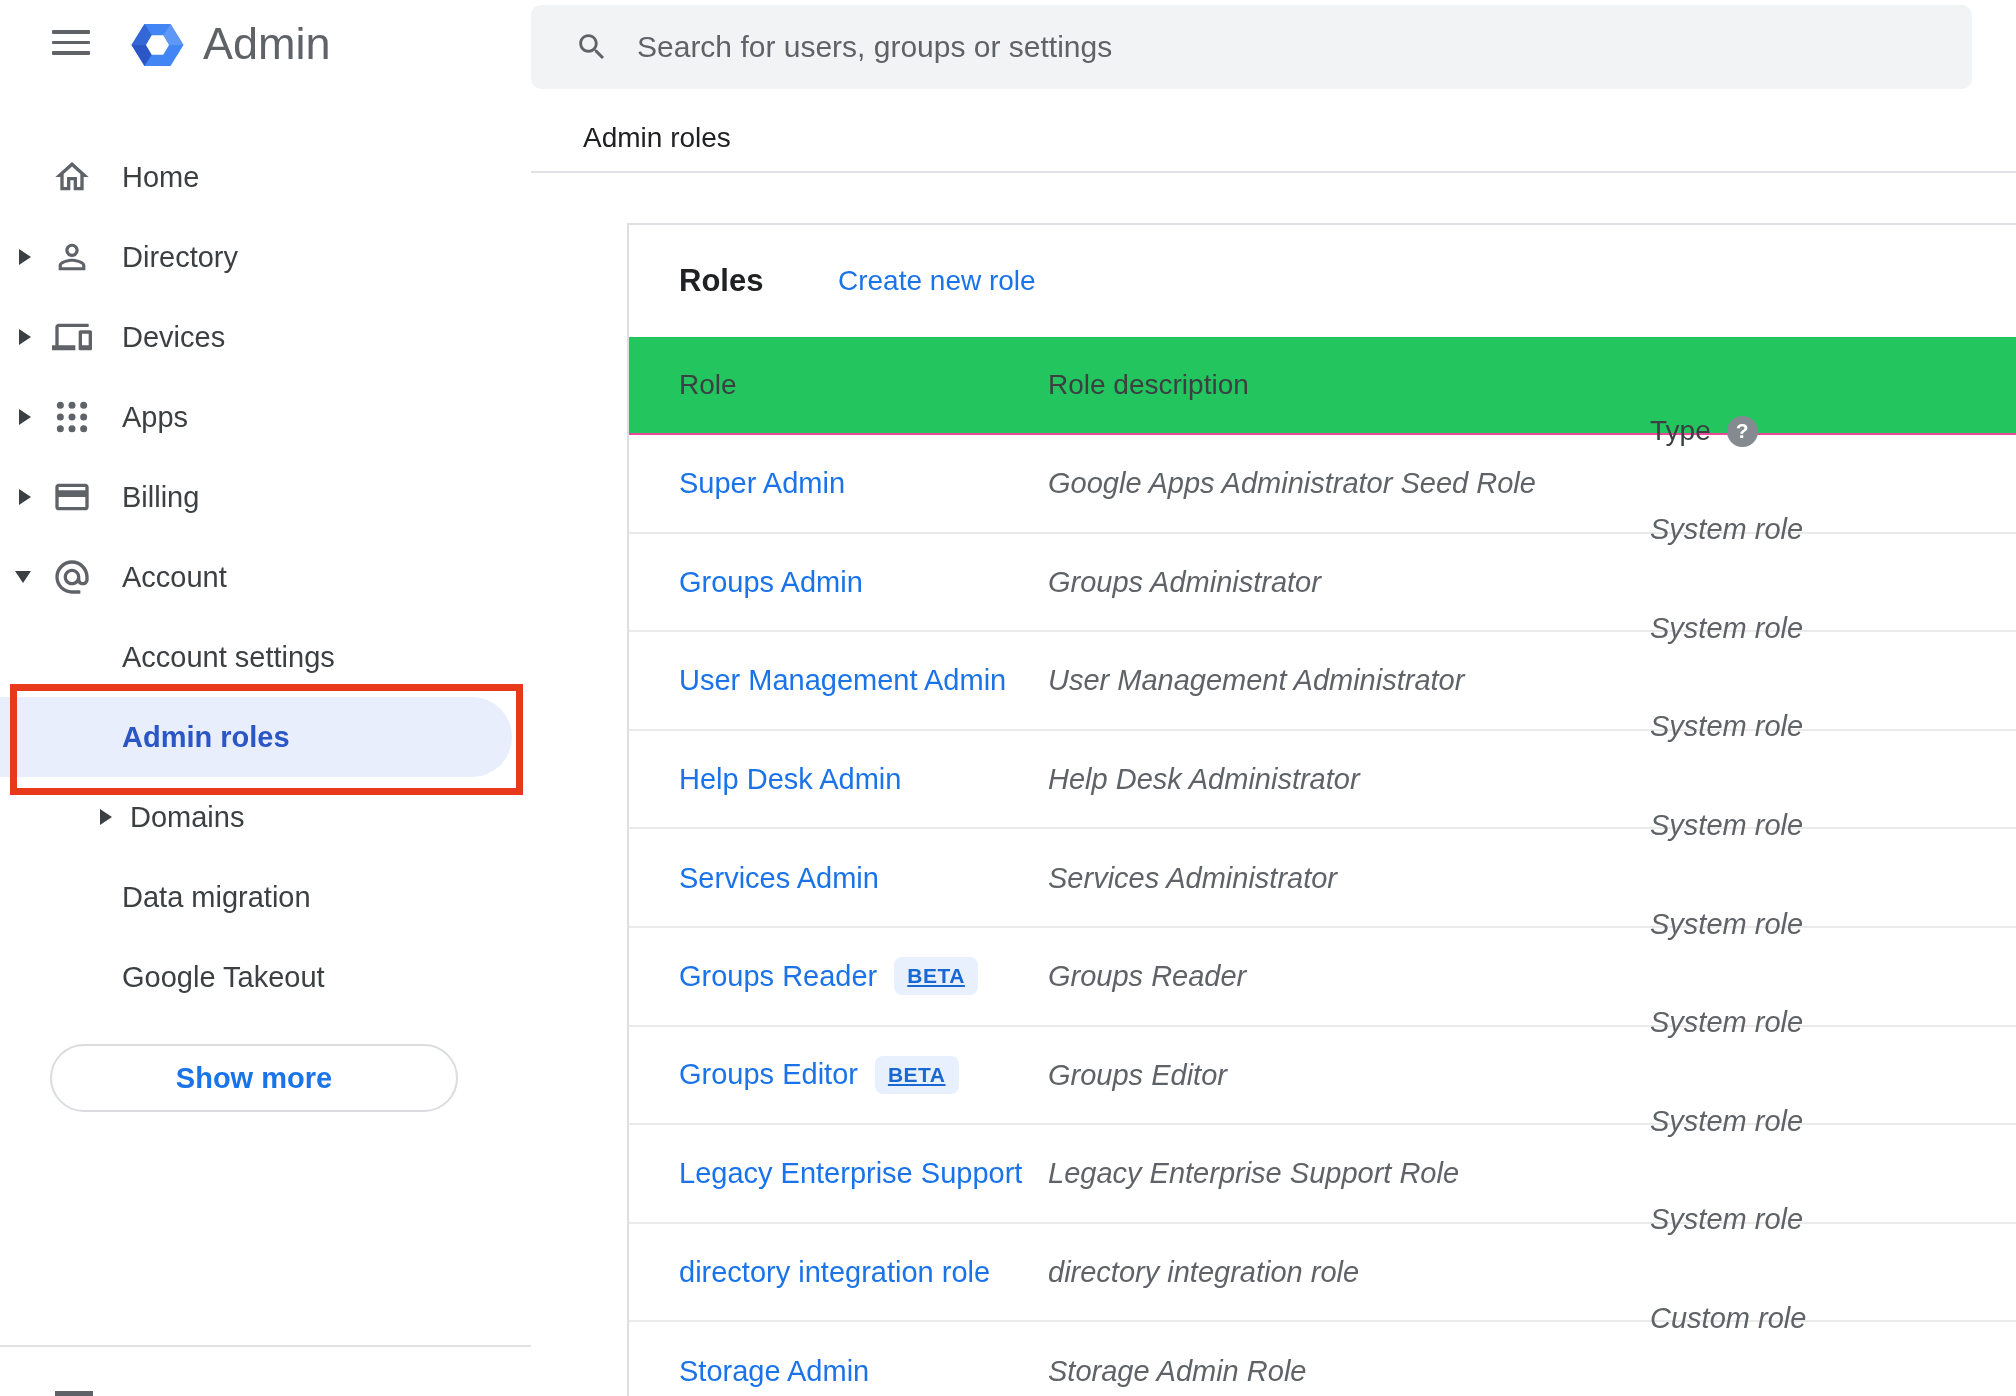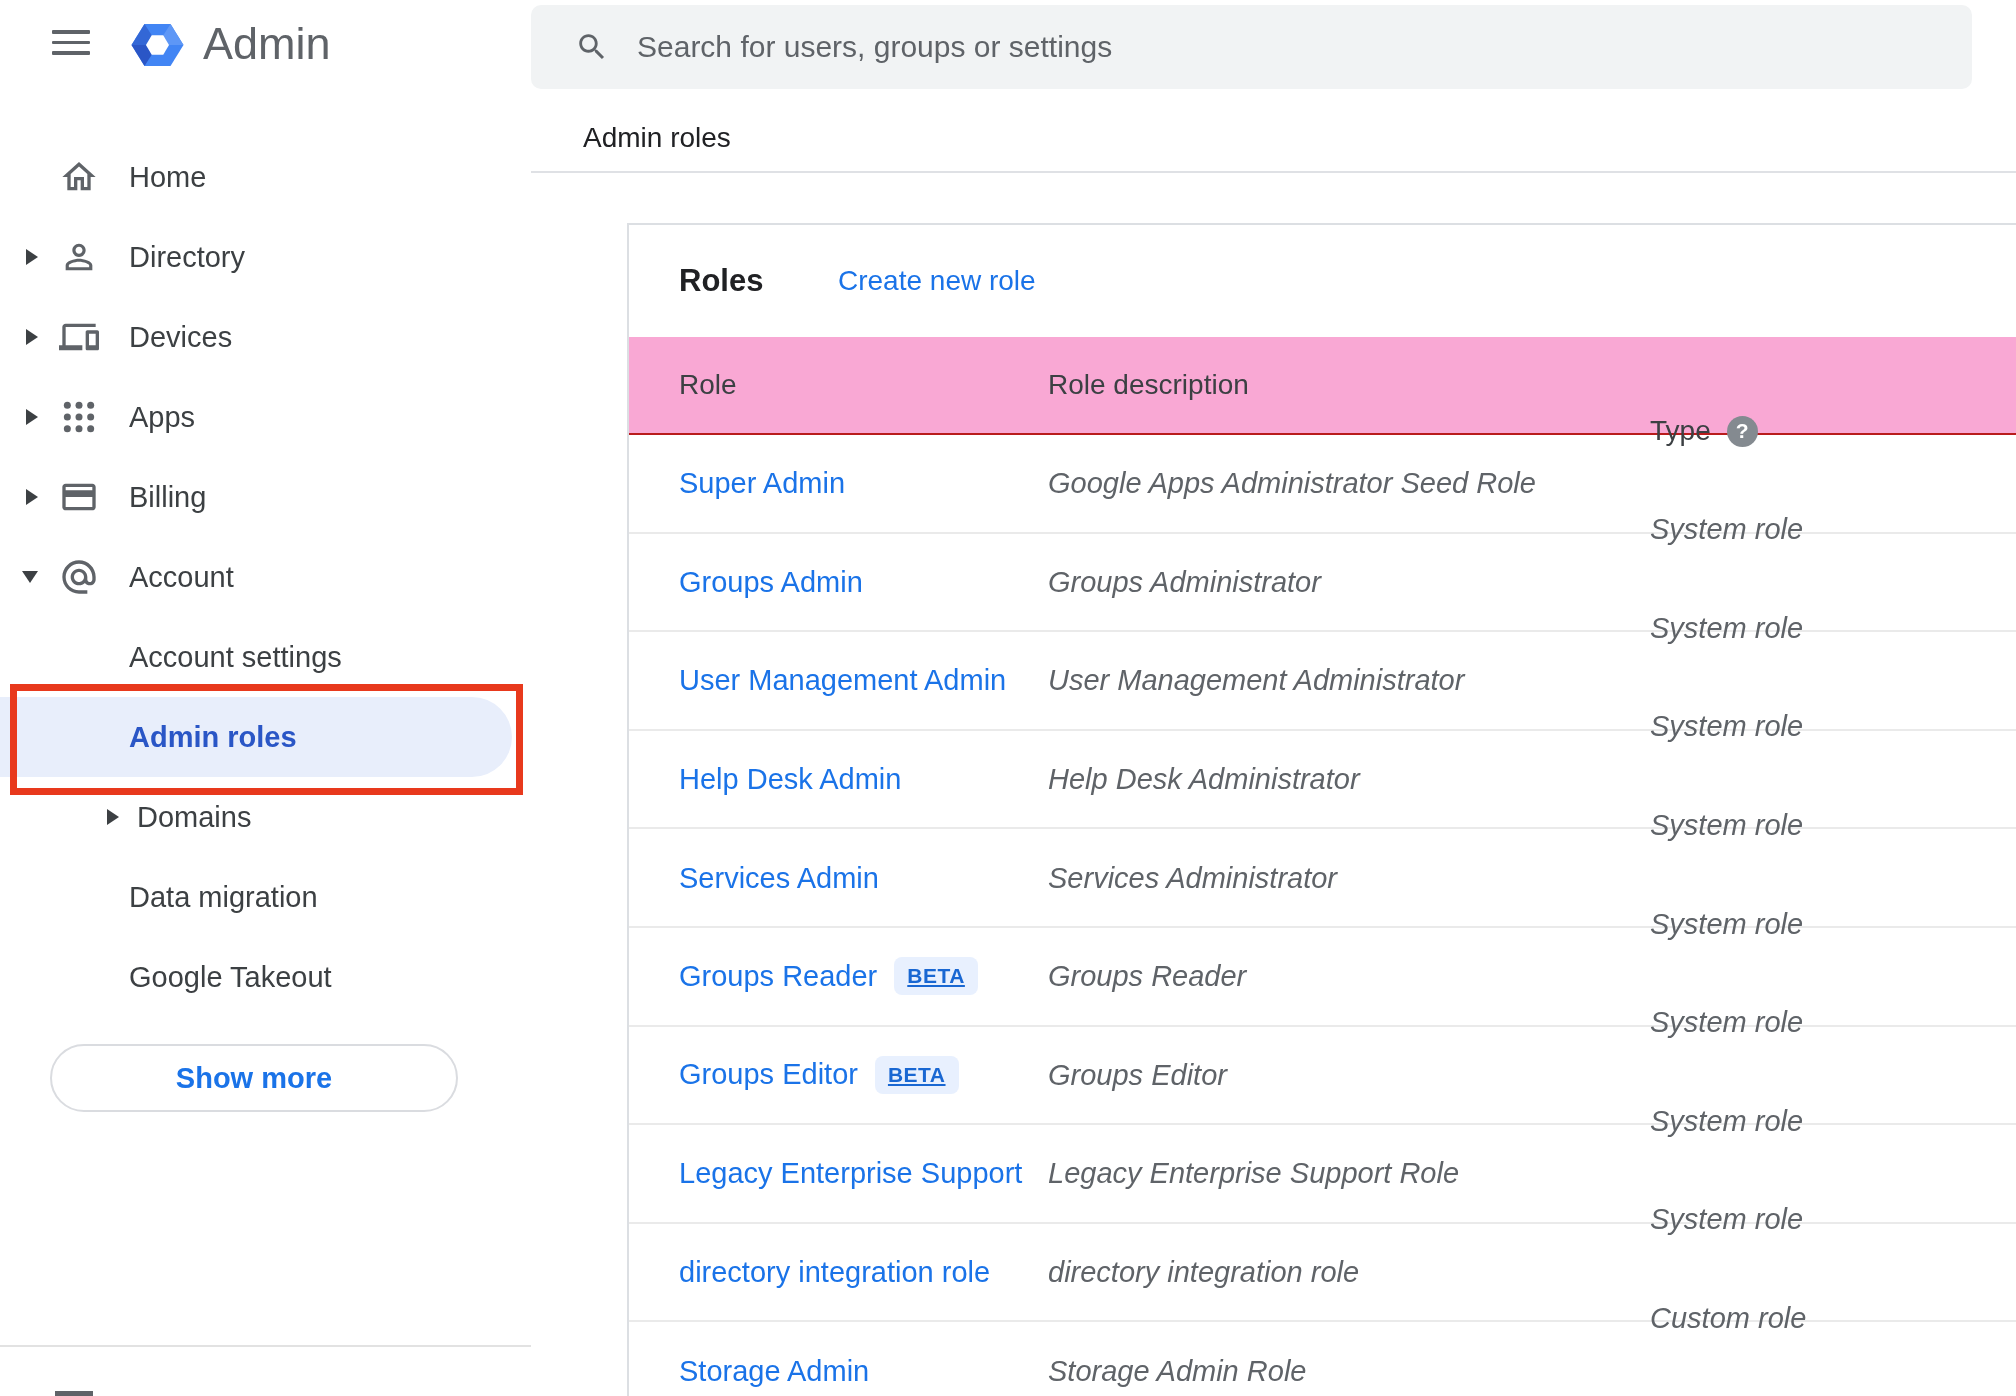--- a/index.html
+++ b/index.html
@@ -19,21 +19,21 @@
 
   .searchbar { position:absolute; left:531px; top:5px; width:1441px; height:84px;
     background:#f1f3f4; border-radius:10px; display:flex; align-items:center; }
   .search-icon { margin-left:44px; width:34px; height:34px; flex:none; }
   .search-placeholder { margin-left:28px; font-size:30px; color:#5f6368; }
 
   .breadcrumb { position:absolute; left:583px; top:122px; font-size:28px; color:#202124; }
   .top-divider { position:absolute; left:531px; top:171px; width:1485px; height:2px; background:#dfe1e5; }
 
   
-  .nav-item { position:absolute; left:7px; width:531px; height:80px; cursor:pointer;padding-left:44px; }
+  .nav-item { position:absolute; left:0; width:531px; height:80px; cursor:pointer;padding-left:44px; }
   .nav-item .arrow-r { position:absolute; left:19px; top:50%; transform:translateY(-50%);
     width:0; height:0; border-left:12px solid #3c4043; border-top:8px solid transparent; border-bottom:8px solid transparent; }
   .nav-item .arrow-d { position:absolute; left:15px; top:50%; transform:translateY(-50%);
     width:0; height:0; border-top:12px solid #3c4043; border-left:8px solid transparent; border-right:8px solid transparent; }
   .nav-item .arrow-indent { left:100px; }
   .nav-item .nicon { position:absolute; left:52px; top:50%; transform:translateY(-50%); width:40px; height:40px; }
   .nav-item .nicon svg { width:40px; height:40px; display:block; }
   .nav-item .nlabel { position:absolute; left:122px; top:50%; transform:translateY(-50%);
     font-size:29px; color:#3c4043; white-space:nowrap; }
 
@@ -55,22 +55,22 @@
   
   .card { position:absolute; left:627px; top:223px; width:1389px; height:1173px;
     background:#fff; border-left:2px solid #dcdfe3; border-top:2px solid #dcdfe3; overflow:hidden; }
 
   .card-header { position:relative; height:112px; }
   .panel-title { position:absolute; left:50px; top:50%; transform:translateY(-50%);
     font-size:31px; font-weight:bold; color:#202124; }
   .create-link { position:absolute; left:209px; top:50%; transform:translateY(-50%);
     font-size:28px; color:#1a73e8; cursor:pointer; text-decoration:none; }
 
-  .thead { position:relative; height:98px; background:#f9a8d4;
-    border-bottom:2px solid #b91c1c; }
+  .thead { position:relative; height:98px; background:#22c55e;
+    border-bottom:2px solid #ec4899; }
   .cell { position:absolute; top:50%; transform:translateY(-50%); white-space:nowrap; }
   .c-role { left:50px; }
   .c-desc { left:419px; }
   .c-type { left:1021px;margin-top:46px; }
   .thead .cell { font-size:28px; color:#3c4043; display:flex; align-items:center; }
   .help-circle { display:inline-flex; align-items:center; justify-content:center;
     width:31px; height:31px; border-radius:50%; background:#848a90; color:#fff;
     font-size:21px; font-weight:bold; margin-left:16px; cursor:pointer; }
 
   .trow { position:relative; height:98.6px; border-bottom:2px solid #eaeaea;text-align:center; }

